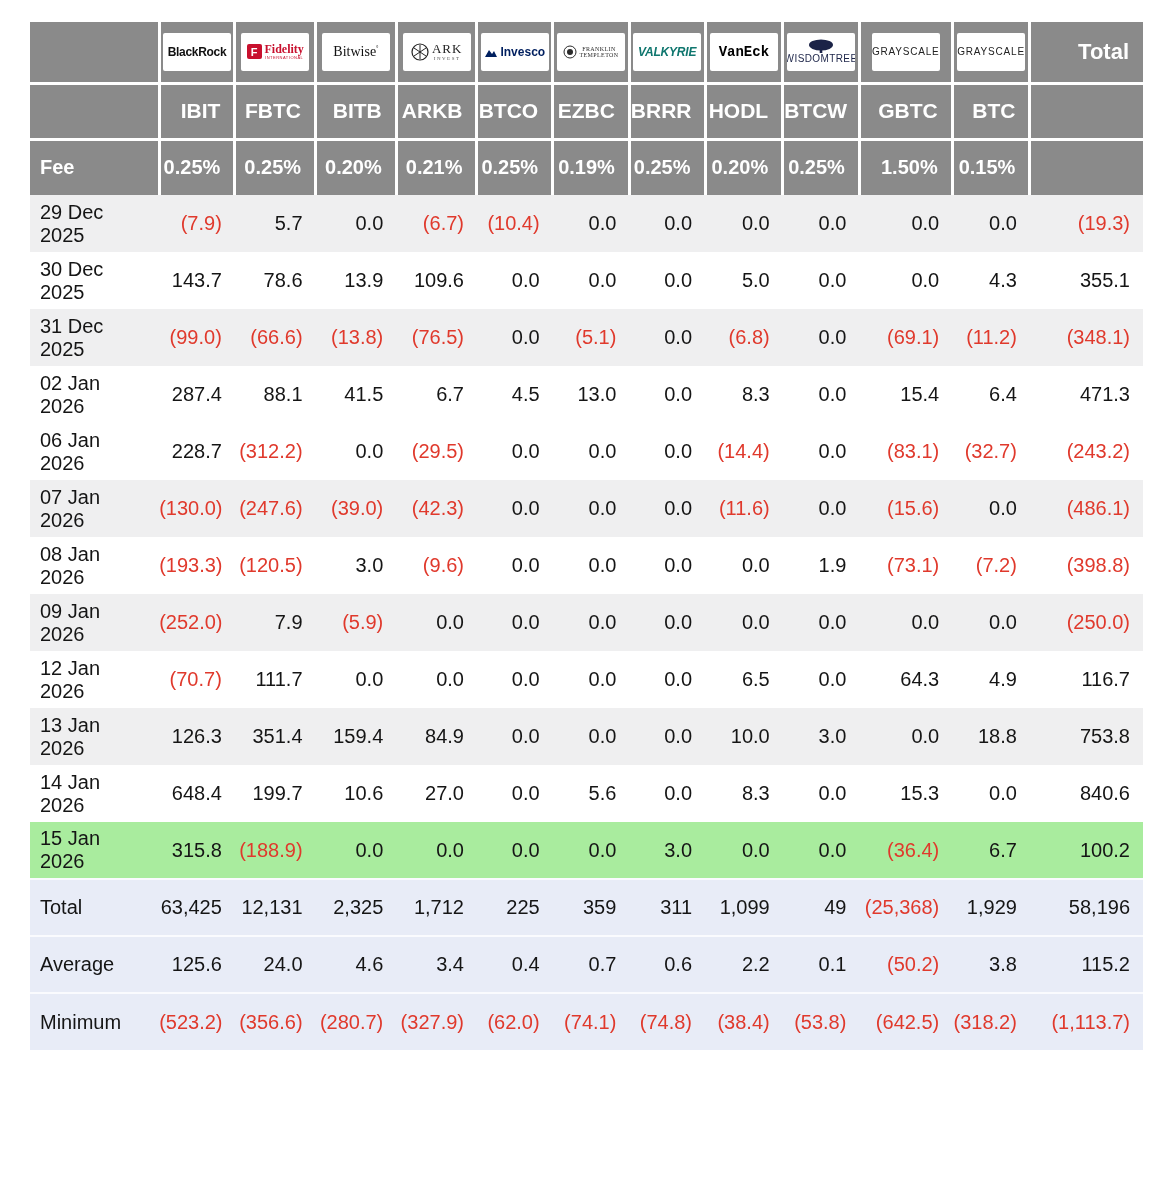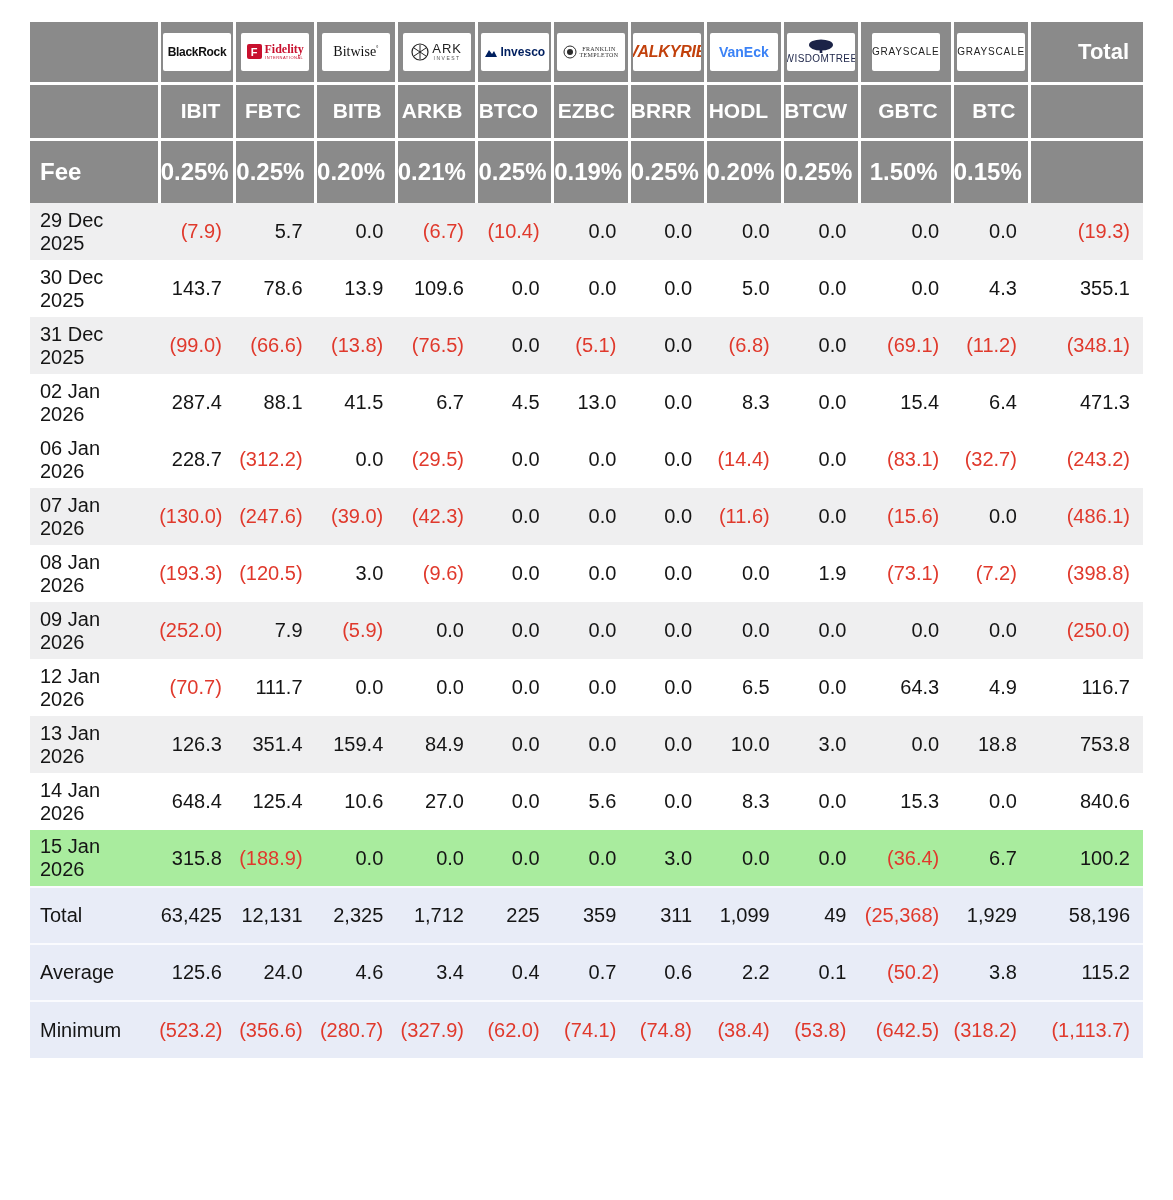--- a/index.html
+++ b/index.html
@@ -7,47 +7,47 @@
   .wrap { padding: 22px 44px 25px 30px; }
 
   table.etf { border-collapse: collapse; table-layout: fixed; width: 1113px; }
   th, td { padding: 0; font-weight: normal; }
 
   
   .hdr { background: #8a8a8a; border-right: 3px solid #ffffff; border-bottom: 3px solid #ffffff; }
   .hdr.last { border-right: none; }
   tr.logo-row .hdr { height: 61px; vertical-align: middle; }
   tr.ticker-row .hdr { height: 56px; font-size: 21px; font-weight: bold; color: #ffffff; text-align: right; padding-right: 13px; }
-  tr.fee-row .hdr { height: 64px; font-size: 24px; font-weight: bold; color: #ffffff; text-align: right; padding-right: 13px; border-bottom: none; }
+  tr.fee-row .hdr { height: 56px; font-size: 20px; font-weight: bold; color: #ffffff; text-align: right; padding-right: 13px; border-bottom: none; }
   th.lbl { text-align: left !important; padding-left: 10px; }
   th.total-hd { font-size: 22px; font-weight: bold; color: #ffffff; text-align: right; padding-right: 14px; }
 
   
   .logo-box { width: 68px; height: 38px; background: #ffffff; border-radius: 2px; margin: 0 auto;
               display: flex; align-items: center; justify-content: center; overflow: hidden; }
   .lg-blackrock { font-size: 12px; font-weight: bold; color: #111; letter-spacing: -0.3px; }
   .fid-row { display: flex; align-items: center; gap: 3px; }
   .f-box { width: 15px; height: 15px; background: #c8102e; color: #fff; font-weight: bold; font-size: 11px;
            display: flex; align-items: center; justify-content: center; border-radius: 2px; }
   .fid-col { display: flex; flex-direction: column; line-height: 1; }
   .fid-name { font-size: 12px; font-weight: bold; color: #c8102e; font-family: "Liberation Serif", serif; }
   .fid-sub { font-size: 4px; color: #c8102e; letter-spacing: 0.5px; margin-top: 1px; }
   .lg-bitwise { font-family: "Liberation Serif", serif; font-size: 14px; color: #111; }
   .lg-bitwise sup { font-size: 6px; }
-  .ark-row { display: flex; align-items: center; gap: 3px; }
+  .ark-row { display: flex; align-items: center; gap: 3px; font-family: Liberation Serif, serif; }
   .ark-col { display: flex; flex-direction: column; line-height: 1; }
   .ark-name { font-size: 13px; color: #222; letter-spacing: 1px; }
   .ark-sub { font-size: 5px; color: #555; letter-spacing: 1.5px; margin-top: 1px; }
   .inv-row { display: flex; align-items: center; gap: 2px; }
   .lg-invesco { font-size: 12px; font-weight: bold; color: #001f5f; }
   .ft-row { display: flex; align-items: center; gap: 2px; }
   .ft-col { display: flex; flex-direction: column; line-height: 1; }
   .ft-line { font-size: 6px; color: #2b2b2b; font-family: "Liberation Serif", serif; letter-spacing: 0.4px; }
-  .lg-valkyrie { font-size: 16px; font-weight: bold; color: #c2410c; letter-spacing: -0.2px; font-style: italic; }
-  .lg-vaneck { font-size: 14px; font-weight: bold; color: #3b82f6; font-family: Liberation Sans, sans-serif; }
+  .lg-valkyrie { font-size: 12px; font-weight: bold; color: #0f766e; letter-spacing: -0.2px; font-style: italic; }
+  .lg-vaneck { font-size: 14px; font-weight: bold; color: #000000; font-family: Liberation Mono, monospace; }
   .wt-col { display: flex; flex-direction: column; align-items: center; line-height: 1; }
   .wt-name { font-size: 10px; color: #1b2347; font-family: Liberation Sans, sans-serif; letter-spacing: 0.4px; }
   .lg-grayscale { font-size: 10px; color: #222; letter-spacing: 0.8px; }
 
   
   tbody td { height: 57px; font-size: 20px; color: #151515; text-align: right; padding-right: 13px; }
   td.date { text-align: left; padding-left: 10px; }
   tr.r-odd td { background: #efeff0; }
   tr.r-even td { background: #ffffff; }
   tr.r-hl td { background: #a9ec9e; }
@@ -348,21 +348,21 @@
           <td>0.0</td>
           <td>10.0</td>
           <td>3.0</td>
           <td>0.0</td>
           <td>18.8</td>
           <td>753.8</td>
         </tr>
         <tr class="r-even">
           <td class="date">14 Jan 2026</td>
           <td>648.4</td>
-          <td>125.4</td>
+          <td>199.7</td>
           <td>10.6</td>
           <td>27.0</td>
           <td>0.0</td>
           <td>5.6</td>
           <td>0.0</td>
           <td>8.3</td>
           <td>0.0</td>
           <td>15.3</td>
           <td>0.0</td>
           <td>840.6</td>

